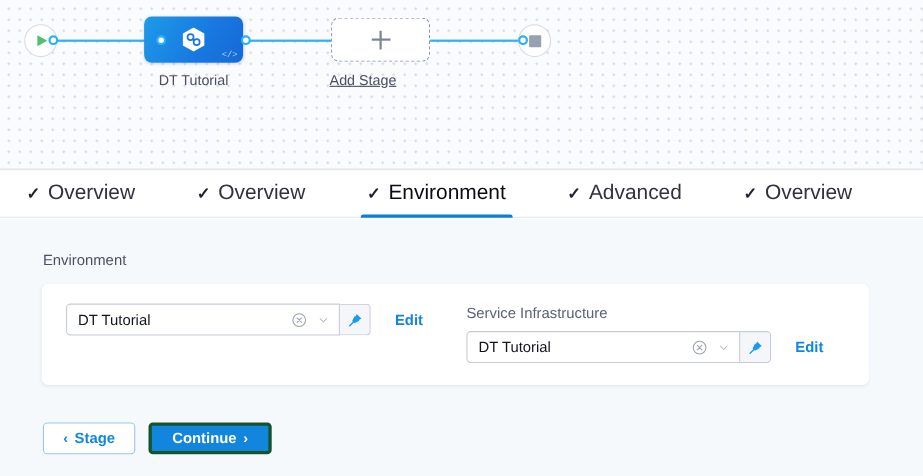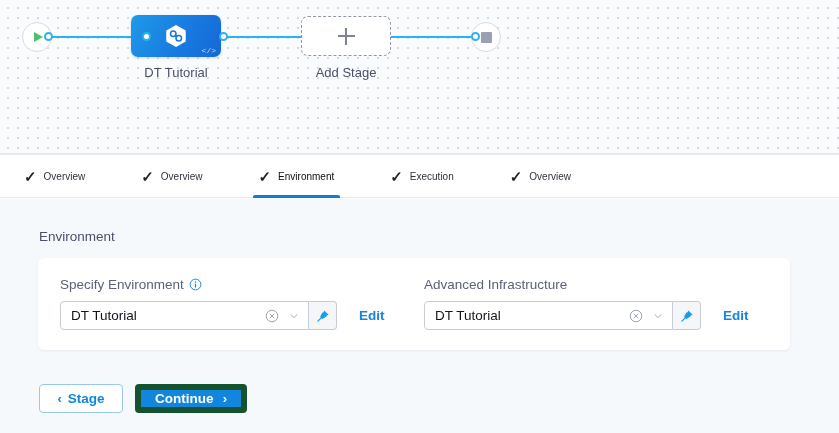--- a/index.html
+++ b/index.html
@@ -105,21 +105,21 @@
   }
   .node-label {
     position: absolute;
     top: 65px;
     width: 180px;
     text-align: center;
     font-size: 13px;
     color: #4a4f63;
   }
   .label-stage { left: 86px; }
-  .label-add   { left: 256px; }
+  .label-add   { left: 240px; text-decoration: underline; }
 
   
   .add-node {
     position: absolute;
     left: 301px; top: 16px;
     width: 90px; height: 40px;
     border: 1.6px dashed #9096ab;
     border-radius: 7px;
     background: #ffffff;
     display: flex; align-items: center; justify-content: center;
@@ -151,21 +151,21 @@
     margin-right: 44px;
     cursor: pointer;
   }
   .tab-check {
     font-size: 15px;
     color: #22222e;
     line-height: 1;
     font-weight: 600;
   }
   .tab-label {
-    font-size: 10px;
+    font-size: 19px;
     color: #32323e;
   }
   .tab.active .tab-label { color: #0b0c11; }
   .tab.active::after {
     content: "";
     position: absolute;
     left: 0; right: 0; bottom: 0;
     height: 3px;
     background: #0b7fd4;
     border-radius: 2px 2px 0 0;
@@ -269,23 +269,22 @@
   }
   .btn-back {
     background: #ffffff;
     color: #1286dd;
     border: 1px solid #99c8ee;
     min-width: 84px;
   }
   .btn-continue {
     background: #1286dd;
     color: #ffffff;
-    border: 6px solid #14532d;
+    border: 3px solid #14532d;
     min-width: 112px;
-    justify-content: space-between;
   }
   .caret { font-size: 13px; font-weight: 700; line-height: 1; }
 </style>
 </head>
 <body>
 
 <div id="app">
 
   <div class="canvas">
 
@@ -333,42 +332,59 @@
     <div class="tab">
       <span class="tab-check">✓</span>
       <span class="tab-label">Overview</span>
     </div>
     <div class="tab active">
       <span class="tab-check">✓</span>
       <span class="tab-label">Environment</span>
     </div>
     <div class="tab">
       <span class="tab-check">✓</span>
-      <span class="tab-label">Execution</span>
+      <span class="tab-label">Advanced</span>
     </div>
     <div class="tab">
       <span class="tab-check">✓</span>
       <span class="tab-label">Overview</span>
     </div>
   </div>
 
   <div class="panel"></div>
 
   <div class="section-title">Environment</div>
 
   <div class="card">
 
     <div class="field-group fg-left">
+      <div class="field-row">
+        <div class="select-box">
+          <span class="select-value">DT Tutorial</span>
+          <svg class="clear-icon" viewBox="0 0 16 16">
+            <circle cx="8" cy="8" r="6.6" fill="none" stroke="#9aa1b2" stroke-width="1.1"></circle>
+            <path d="M5.7 5.7 L10.3 10.3 M10.3 5.7 L5.7 10.3" stroke="#9aa1b2" stroke-width="1.1" stroke-linecap="round"></path>
+          </svg>
+          <svg class="chev-icon" viewBox="0 0 16 16">
+            <path d="M4 6.3 L8 10.2 L12 6.3" fill="none" stroke="#9aa1b2" stroke-width="1.2" stroke-linecap="round" stroke-linejoin="round"></path>
+          </svg>
+        </div>
+        <div class="pin-btn">
+          <svg class="pin-icon" viewBox="0 0 16 16">
+            <path d="M9.4 1.6 L14.4 6.6 L12.3 7.3 L11.7 8.9 L7.1 11.3 L4.7 8.9 L7.1 4.3 L8.7 3.7 Z" fill="#1a9bf0"></path>
+            <path d="M6.6 9.4 L2.2 13.8" stroke="#1a9bf0" stroke-width="1.4" stroke-linecap="round"></path>
+          </svg>
+        </div>
+        <span class="edit-link">Edit</span>
+      </div>
+    </div>
+
+    <div class="field-group fg-right">
       <div class="field-label">
-        <span>Specify Environment</span>
-        <svg class="info-icon" viewBox="0 0 16 16">
-          <circle cx="8" cy="8" r="6.6" fill="none" stroke="#1286dd" stroke-width="1.2"></circle>
-          <circle cx="8" cy="4.9" r="0.95" fill="#1286dd"></circle>
-          <rect x="7.25" y="6.7" width="1.5" height="5" rx="0.7" fill="#1286dd"></rect>
-        </svg>
+        <span>Service Infrastructure</span>
       </div>
       <div class="field-row">
         <div class="select-box">
           <span class="select-value">DT Tutorial</span>
           <svg class="clear-icon" viewBox="0 0 16 16">
             <circle cx="8" cy="8" r="6.6" fill="none" stroke="#9aa1b2" stroke-width="1.1"></circle>
             <path d="M5.7 5.7 L10.3 10.3 M10.3 5.7 L5.7 10.3" stroke="#9aa1b2" stroke-width="1.1" stroke-linecap="round"></path>
           </svg>
           <svg class="chev-icon" viewBox="0 0 16 16">
             <path d="M4 6.3 L8 10.2 L12 6.3" fill="none" stroke="#9aa1b2" stroke-width="1.2" stroke-linecap="round" stroke-linejoin="round"></path>
@@ -376,45 +392,20 @@
         </div>
         <div class="pin-btn">
           <svg class="pin-icon" viewBox="0 0 16 16">
             <path d="M9.4 1.6 L14.4 6.6 L12.3 7.3 L11.7 8.9 L7.1 11.3 L4.7 8.9 L7.1 4.3 L8.7 3.7 Z" fill="#1a9bf0"></path>
             <path d="M6.6 9.4 L2.2 13.8" stroke="#1a9bf0" stroke-width="1.4" stroke-linecap="round"></path>
           </svg>
         </div>
         <span class="edit-link">Edit</span>
       </div>
     </div>
-
-    <div class="field-group fg-right">
-      <div class="field-label">
-        <span>Advanced Infrastructure</span>
-      </div>
-      <div class="field-row">
-        <div class="select-box">
-          <span class="select-value">DT Tutorial</span>
-          <svg class="clear-icon" viewBox="0 0 16 16">
-            <circle cx="8" cy="8" r="6.6" fill="none" stroke="#9aa1b2" stroke-width="1.1"></circle>
-            <path d="M5.7 5.7 L10.3 10.3 M10.3 5.7 L5.7 10.3" stroke="#9aa1b2" stroke-width="1.1" stroke-linecap="round"></path>
-          </svg>
-          <svg class="chev-icon" viewBox="0 0 16 16">
-            <path d="M4 6.3 L8 10.2 L12 6.3" fill="none" stroke="#9aa1b2" stroke-width="1.2" stroke-linecap="round" stroke-linejoin="round"></path>
-          </svg>
-        </div>
-        <div class="pin-btn">
-          <svg class="pin-icon" viewBox="0 0 16 16">
-            <path d="M9.4 1.6 L14.4 6.6 L12.3 7.3 L11.7 8.9 L7.1 11.3 L4.7 8.9 L7.1 4.3 L8.7 3.7 Z" fill="#1a9bf0"></path>
-            <path d="M6.6 9.4 L2.2 13.8" stroke="#1a9bf0" stroke-width="1.4" stroke-linecap="round"></path>
-          </svg>
-        </div>
-        <span class="edit-link">Edit</span>
-      </div>
-    </div>
   </div>
 
   <div class="footer">
     <div class="btn btn-back">
       <span class="caret">‹</span>
       <span>Stage</span>
     </div>
     <div class="btn btn-continue">
       <span>Continue</span>
       <span class="caret">›</span>

